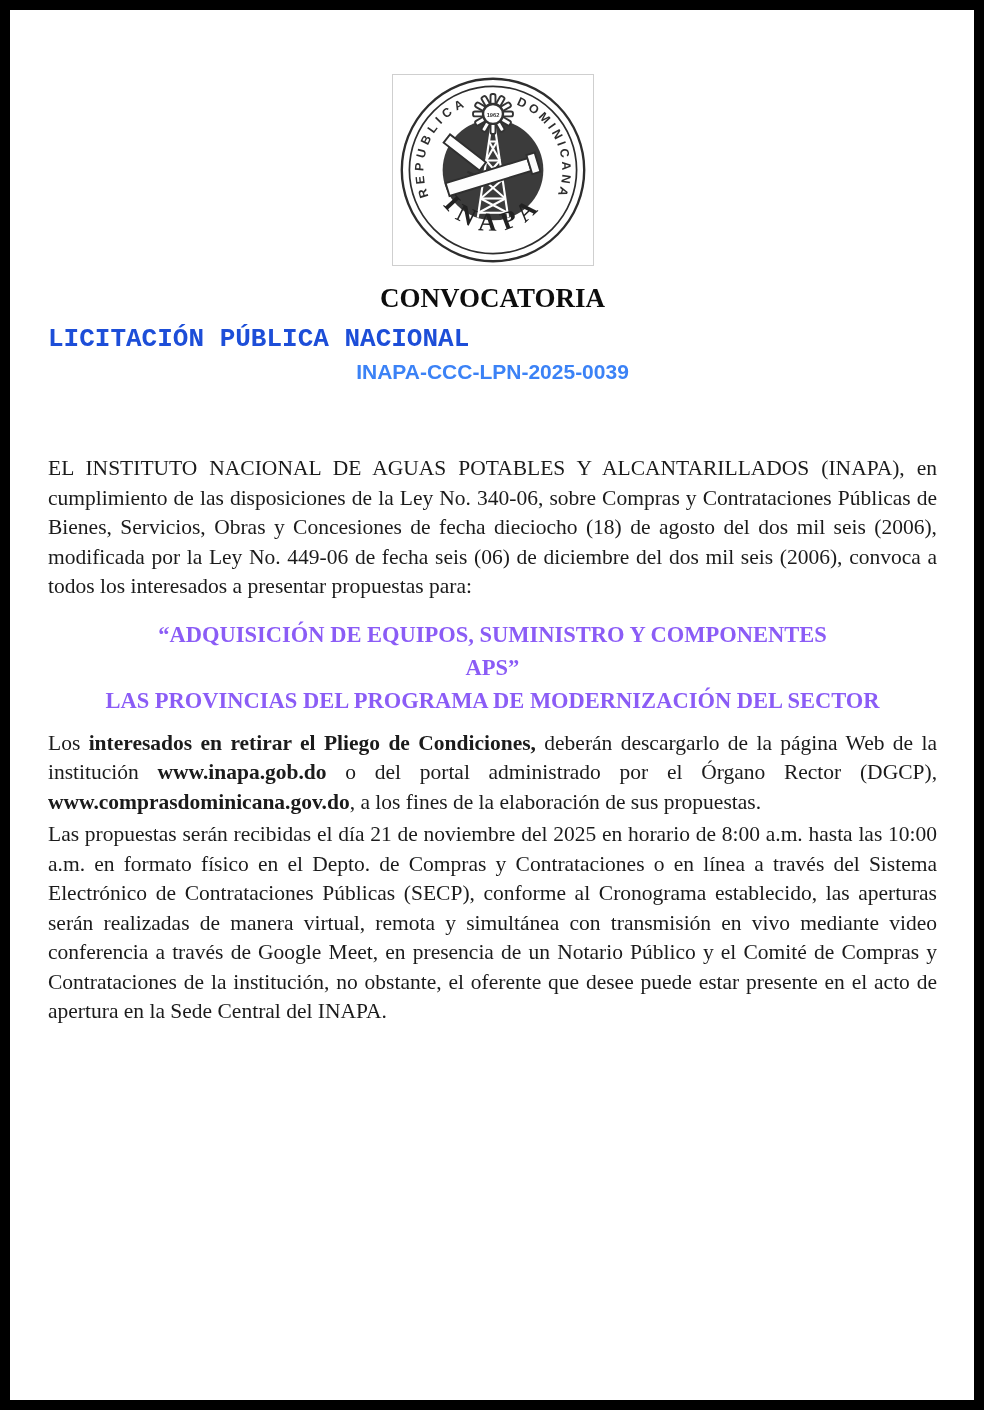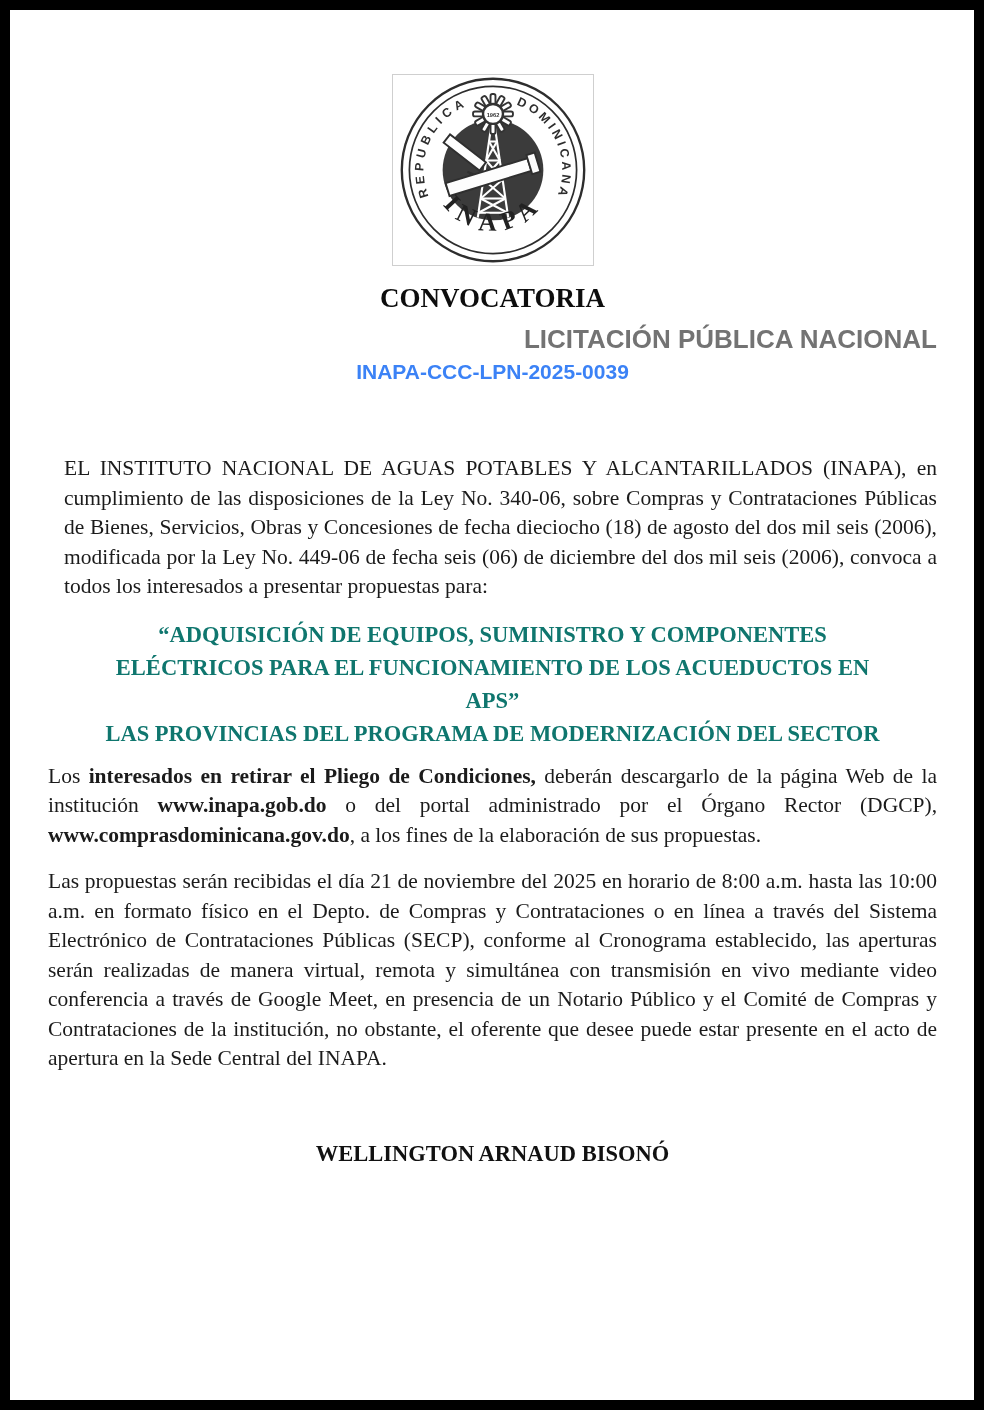--- a/index.html
+++ b/index.html
@@ -24,45 +24,45 @@
   .seal-inapa { font-family: "Liberation Serif", serif; font-weight: bold; fill: #222222; }
   .doc-title {
     margin-top: 17px;
     text-align: center;
     font-family: Liberation Serif, serif;
     font-weight: bold; font-size: 27px; line-height: 1.15;
     color: #0d0d0d;
   }
   .doc-subtitle {
     margin-top: 11px;
-    text-align: right;
-    font-family: Liberation Sans, sans-serif;
+    text-align: left;
+    font-family: Liberation Mono, monospace;
     font-weight: bold; font-size: 26px; line-height: 1.15;
-    color: #737373;
+    color: #1d4ed8;
   }
   .doc-ref {
     margin-top: 5px;
     text-align: center;
     font-family: "Liberation Sans", sans-serif;
     font-weight: bold; font-size: 21px; line-height: 1.15;
     color: #3b82f6;
   }
   p.body {
     font-size: 21.5px; line-height: 29.5px;
     text-align: justify;
   }
-  p.intro { margin-top: 70px; margin-left: 16px; }
+  p.intro { margin-top: 70px; }
   .subject {
     margin-top: 16px;
     text-align: center;
     font-weight: bold; font-size: 22.5px; line-height: 33px;
-    color: #0f766e;
+    color: #8b5cf6;
   }
   p.pliego { margin-top: 12px; }
-  p.reception { margin-top: 17px; }
+  p.reception { margin-top: 3px; }
   .b { font-weight: bold; }
   .sig-name {
     margin-top: 67px;
     text-align: center;
     font-weight: bold; font-size: 22.5px; line-height: 26px;
     color: #111111;
   }
   .sig-title {
     margin-top: 25px;
     text-align: center;
@@ -150,24 +150,22 @@
   </div>
 
   <div class="doc-title">CONVOCATORIA</div>
   <div class="doc-subtitle">LICITACIÓN PÚBLICA NACIONAL</div>
   <div class="doc-ref">INAPA-CCC-LPN-2025-0039</div>
 
   <p class="body intro">EL INSTITUTO NACIONAL DE AGUAS POTABLES Y ALCANTARILLADOS (INAPA), en cumplimiento de las disposiciones de la Ley No. 340-06, sobre Compras y Contrataciones Públicas de Bienes, Servicios, Obras y Concesiones de fecha dieciocho (18) de agosto del dos mil seis (2006), modificada por la Ley No. 449-06 de fecha seis (06) de diciembre del dos mil seis (2006), convoca a todos los interesados a presentar propuestas para:</p>
 
   <div class="subject">
     <div>“ADQUISICIÓN DE EQUIPOS, SUMINISTRO Y COMPONENTES</div>
-    <div>ELÉCTRICOS PARA EL FUNCIONAMIENTO DE LOS ACUEDUCTOS EN</div>
     <div>APS”</div>
     <div>LAS PROVINCIAS DEL PROGRAMA DE MODERNIZACIÓN DEL SECTOR</div>
   </div>
 
   <p class="body pliego"><span>Los </span><span class="b">interesados en retirar el Pliego de Condiciones,</span><span> deberán descargarlo de la página Web de la institución </span><span class="b">www.inapa.gob.do</span><span> o del portal administrado por el Órgano Rector (DGCP), </span><span class="b">www.comprasdominicana.gov.do</span><span>, a los fines de la elaboración de sus propuestas.</span></p>
 
   <p class="body reception">Las propuestas serán recibidas el día 21 de noviembre del 2025 en horario de 8:00 a.m. hasta las 10:00 a.m. en formato físico en el Depto. de Compras y Contrataciones o en línea a través del Sistema Electrónico de Contrataciones Públicas (SECP), conforme al Cronograma establecido, las aperturas serán realizadas de manera virtual, remota y simultánea con transmisión en vivo mediante video conferencia a través de Google Meet, en presencia de un Notario Público y el Comité de Compras y Contrataciones de la institución, no obstante, el oferente que desee puede estar presente en el acto de apertura en la Sede Central del INAPA.</p>
 
-  <div class="sig-name">WELLINGTON ARNAUD BISONÓ</div>
 
 </div>
 
 </body></html>

